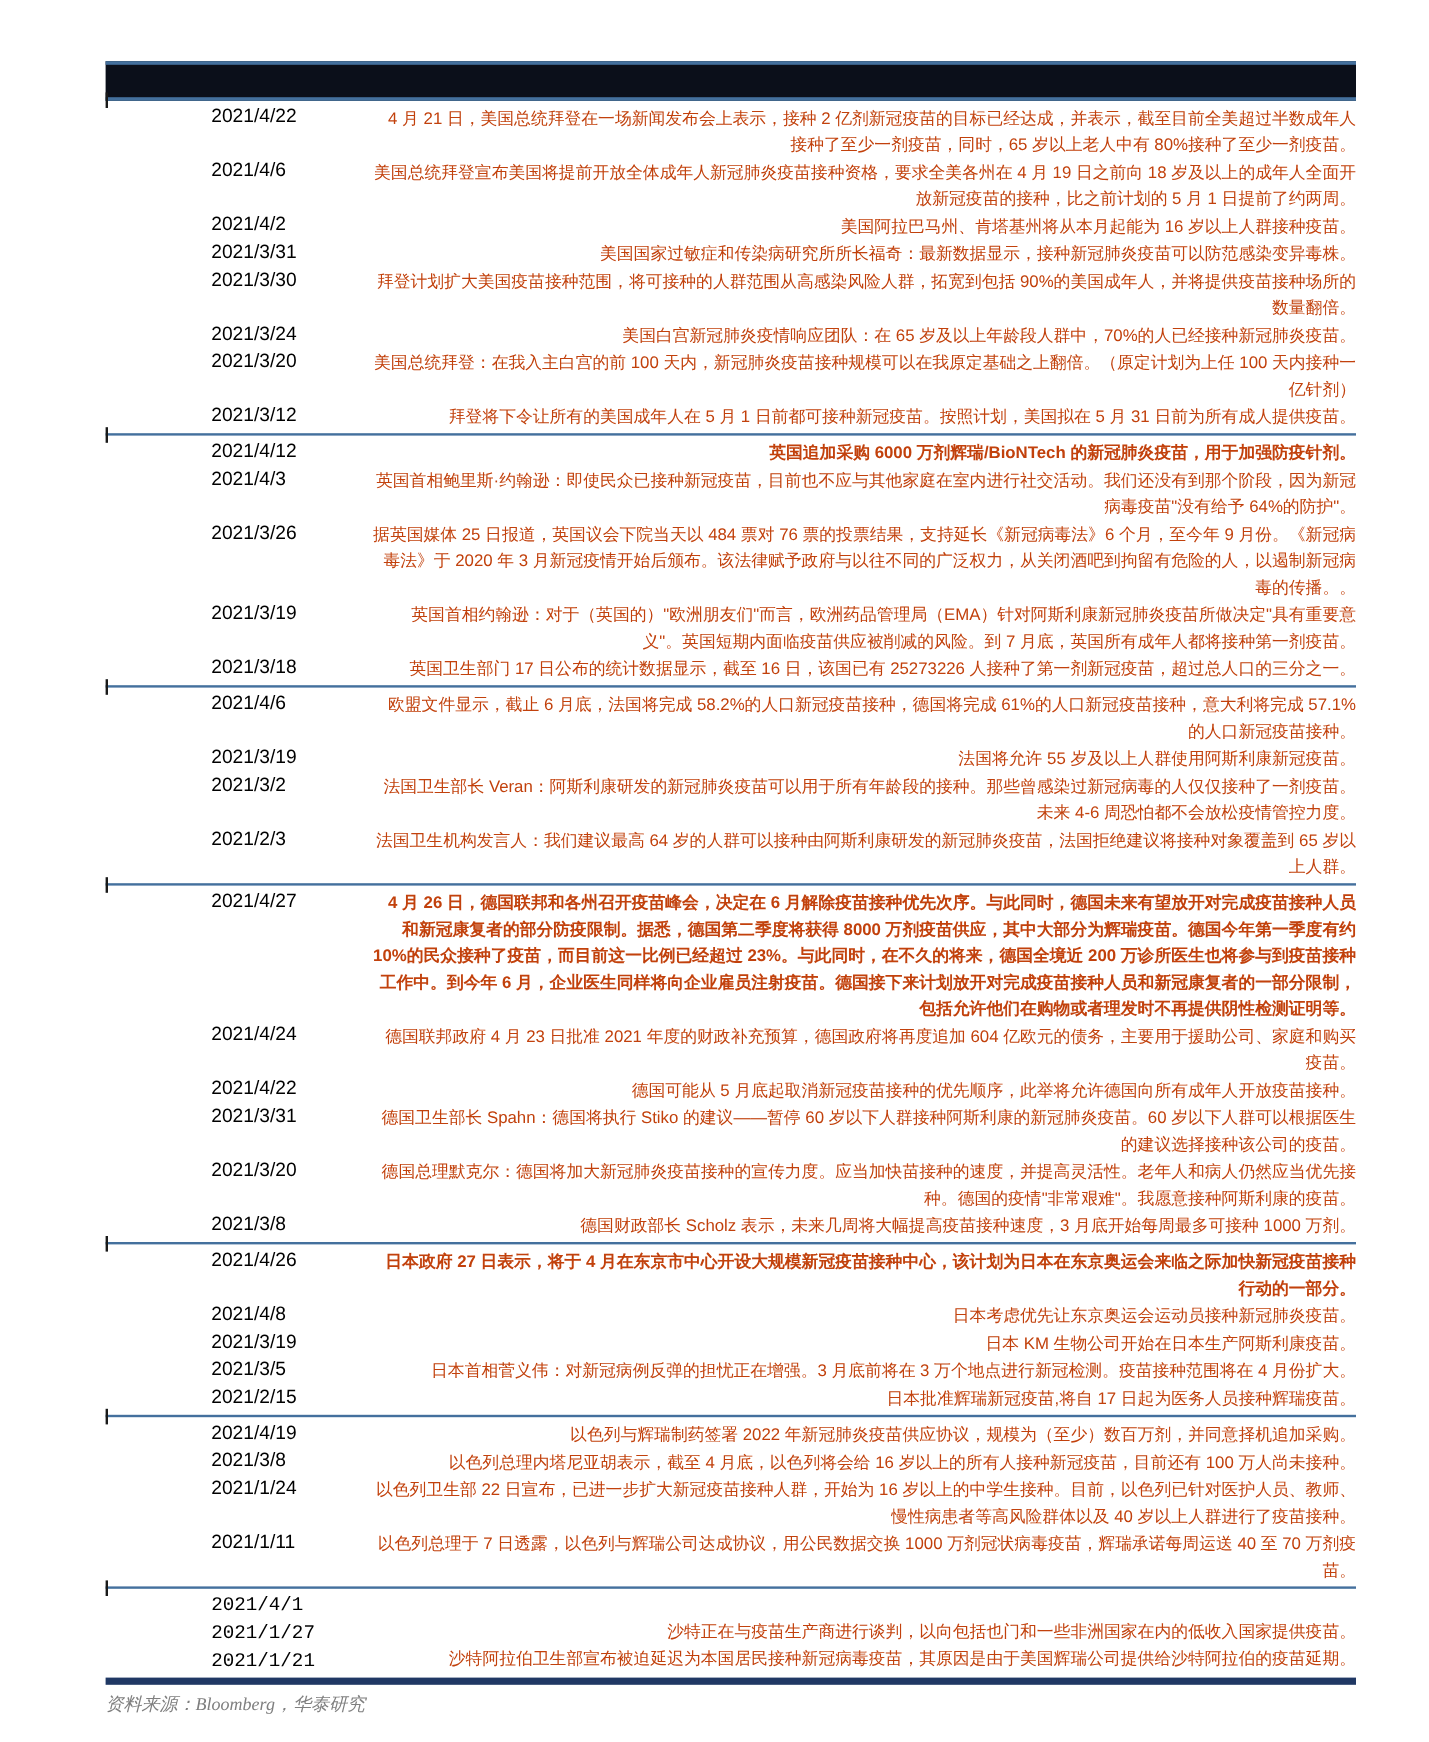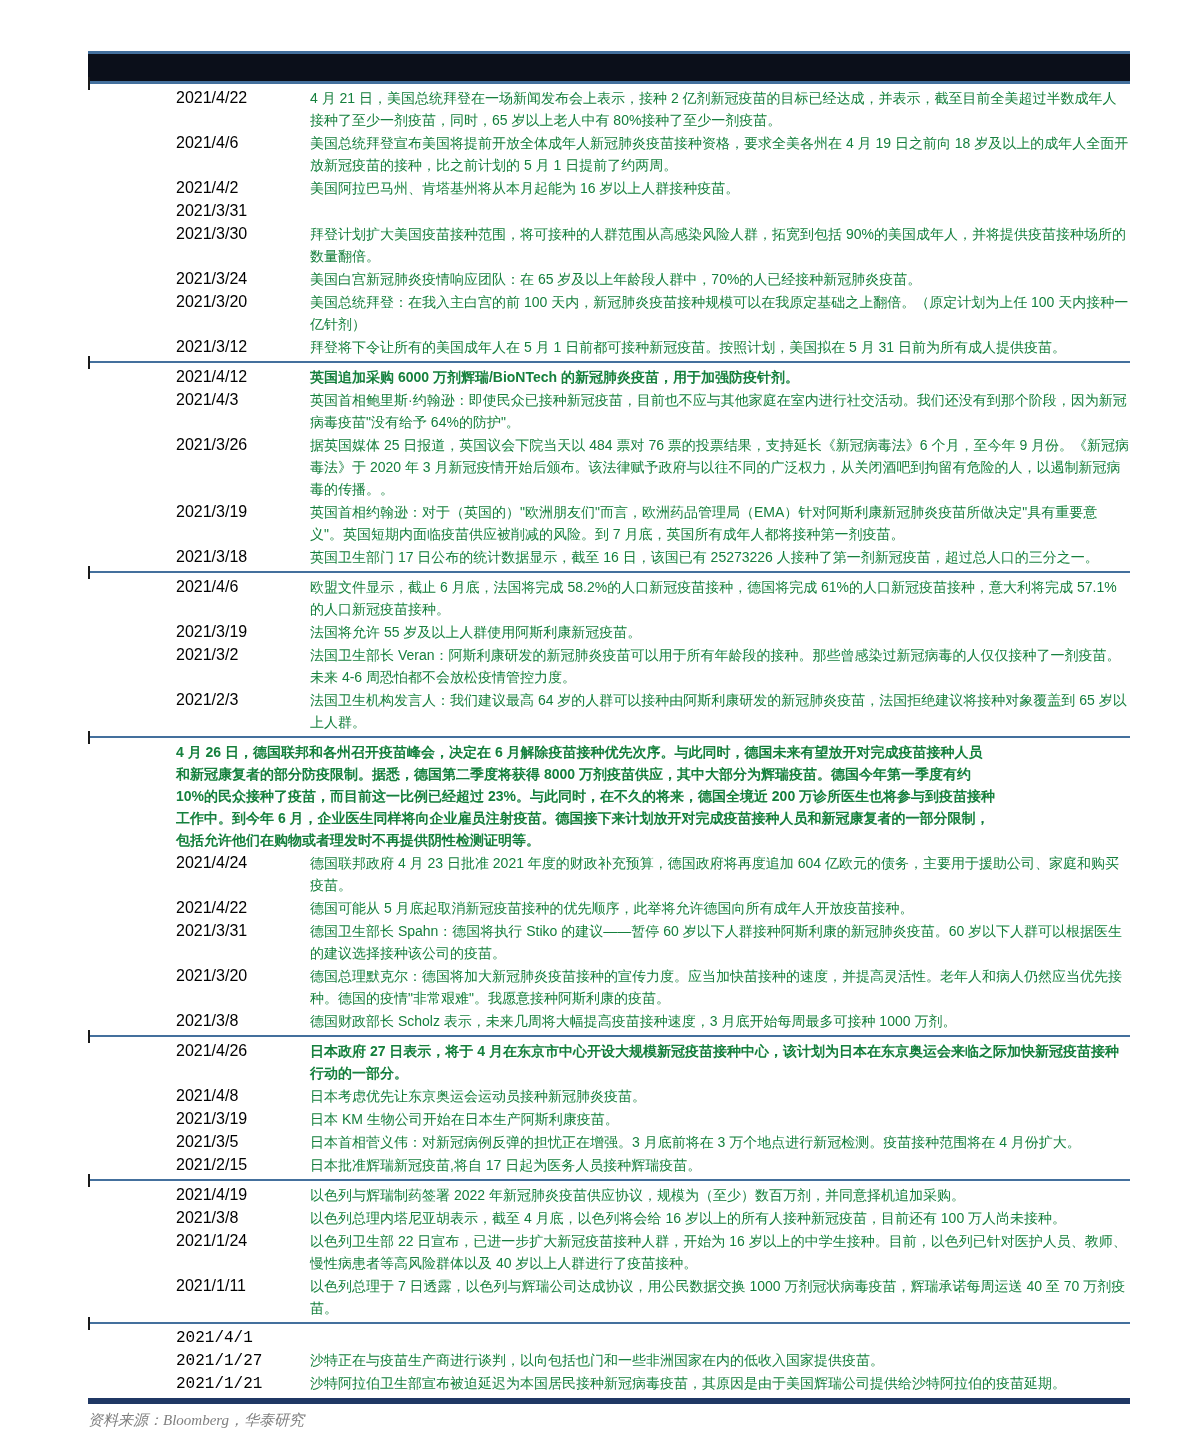--- a/index.html
+++ b/index.html
@@ -39,21 +39,22 @@
   .row { display:flex; margin:1px 0; }
   .col-country { width:88px; flex:none; }
   .col-date {
     width:134px; flex:none;
     font-size:16px; line-height:22px;
     color:#000;
   }
   .col-text {
     width:820px; flex:none;
     font-size:14px; line-height:22px;
-    color:#15803d;
+    color:#c2410c;
+    text-align:right;
   }
   .row.bold .col-text { font-weight:bold; }
   .bottom-bar {
     height:6px;
     background:#203864;
   }
   .footer-note {
     margin-top:7px;
     font-family:"Liberation Serif", serif;
     font-style:italic;
@@ -80,20 +81,21 @@
           <div class="col-text">美国总统拜登宣布美国将提前开放全体成年人新冠肺炎疫苗接种资格，要求全美各州在 4 月 19 日之前向 18 岁及以上的成年人全面开放新冠疫苗的接种，比之前计划的 5 月 1 日提前了约两周。</div>
         </div>
         <div class="row">
           <div class="col-country"></div>
           <div class="col-date">2021/4/2</div>
           <div class="col-text">美国阿拉巴马州、肯塔基州将从本月起能为 16 岁以上人群接种疫苗。</div>
         </div>
         <div class="row">
           <div class="col-country"></div>
           <div class="col-date">2021/3/31</div>
+          <div class="col-text">美国国家过敏症和传染病研究所所长福奇：最新数据显示，接种新冠肺炎疫苗可以防范感染变异毒株。</div>
         </div>
         <div class="row">
           <div class="col-country"></div>
           <div class="col-date">2021/3/30</div>
           <div class="col-text">拜登计划扩大美国疫苗接种范围，将可接种的人群范围从高感染风险人群，拓宽到包括 90%的美国成年人，并将提供疫苗接种场所的数量翻倍。</div>
         </div>
         <div class="row">
           <div class="col-country"></div>
           <div class="col-date">2021/3/24</div>
           <div class="col-text">美国白宫新冠肺炎疫情响应团队：在 65 岁及以上年龄段人群中，70%的人已经接种新冠肺炎疫苗。</div>
@@ -154,20 +156,21 @@
         </div>
         <div class="row">
           <div class="col-country"></div>
           <div class="col-date">2021/2/3</div>
           <div class="col-text">法国卫生机构发言人：我们建议最高 64 岁的人群可以接种由阿斯利康研发的新冠肺炎疫苗，法国拒绝建议将接种对象覆盖到 65 岁以上人群。</div>
         </div>
       </div>
       <div class="section">
         <div class="row bold">
           <div class="col-country"></div>
+          <div class="col-date">2021/4/27</div>
           <div class="col-text"> 4 月 26 日，德国联邦和各州召开疫苗峰会，决定在 6 月解除疫苗接种优先次序。与此同时，德国未来有望放开对完成疫苗接种人员和新冠康复者的部分防疫限制。据悉，德国第二季度将获得 8000 万剂疫苗供应，其中大部分为辉瑞疫苗。德国今年第一季度有约 10%的民众接种了疫苗，而目前这一比例已经超过 23%。与此同时，在不久的将来，德国全境近 200 万诊所医生也将参与到疫苗接种工作中。到今年 6 月，企业医生同样将向企业雇员注射疫苗。德国接下来计划放开对完成疫苗接种人员和新冠康复者的一部分限制，包括允许他们在购物或者理发时不再提供阴性检测证明等。</div>
         </div>
         <div class="row">
           <div class="col-country"></div>
           <div class="col-date">2021/4/24</div>
           <div class="col-text">德国联邦政府 4 月 23 日批准 2021 年度的财政补充预算，德国政府将再度追加 604 亿欧元的债务，主要用于援助公司、家庭和购买疫苗。</div>
         </div>
         <div class="row">
           <div class="col-country"></div>
           <div class="col-date">2021/4/22</div>

